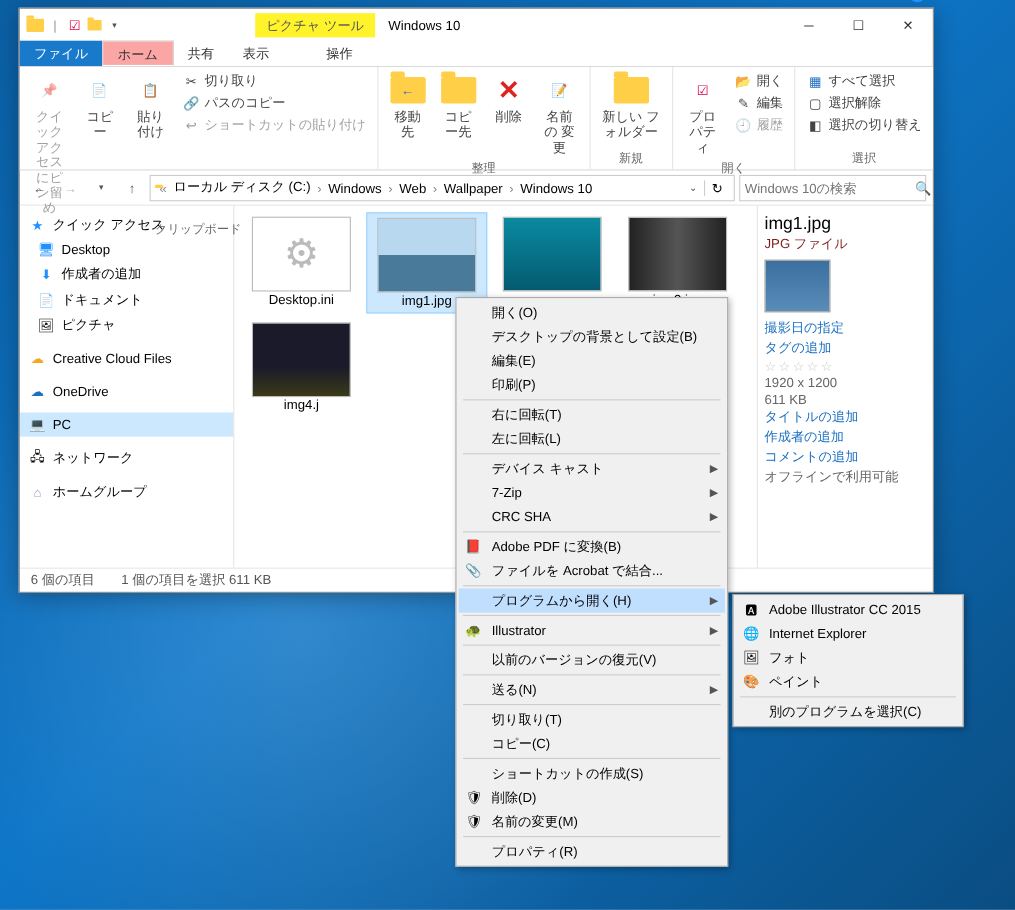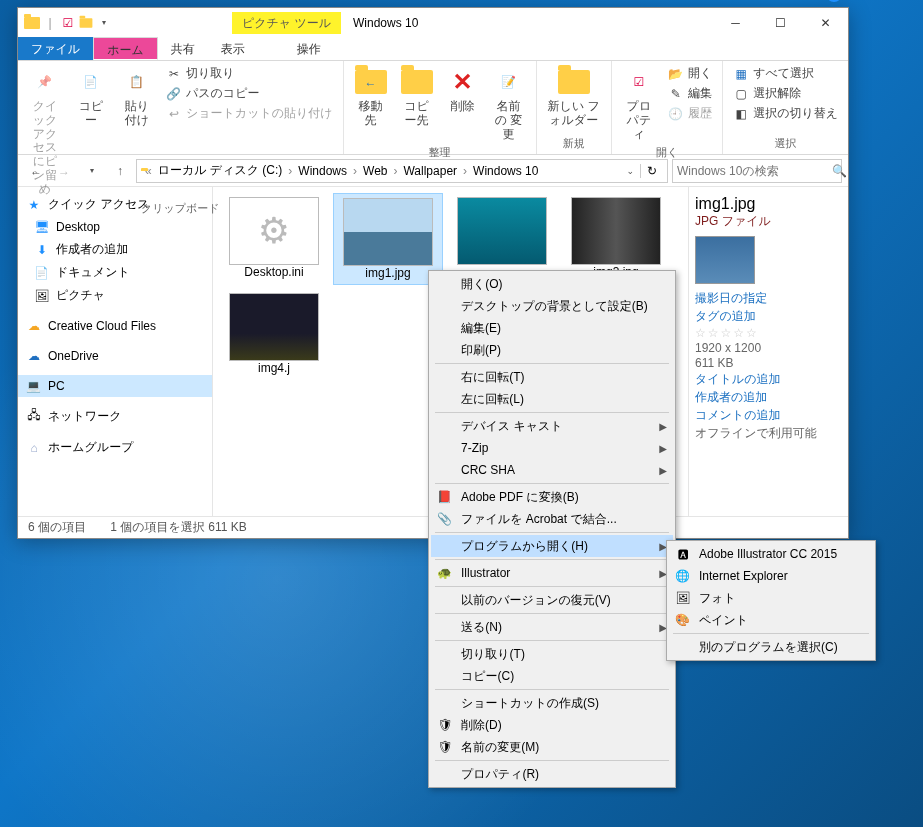--- a/index.html
+++ b/index.html
@@ -10,21 +10,21 @@
   .qat { display:flex; align-items:center; gap:2px; padding-left:6px; }
   .qat-icon { width:16px; height:16px; display:inline-flex; align-items:center; justify-content:center; }
   .titlebar .title-group { display:flex; align-items:flex-end; gap:4px; margin-left:120px; }
   .contextual-tab { background:#fff32b; color:#555; padding:3px 10px 2px; font-size:12px;text-align:right; }
   .window-title { color:#000; padding:4px 8px; }
   .window-btns { margin-left:auto; display:flex; }
   .winbtn { width:45px; height:29px; display:flex; align-items:center; justify-content:center; color:#333; }
   .tabstrip { height:24px; display:flex; border-bottom:1px solid #d9d9d9; }
   .tab { padding:4px 13px; color:#333; }
   .tab.file { background:#1979ca; color:#fff; }
-  .tab.active { border:1px solid #d9d9d9; border-bottom-color:#fff; background:#ec4899; }
+  .tab.active { border:1px solid #d9d9d9; border-bottom-color:#fff; background:#fca5a5; }
   .ribbon { height:94px; background:#fff; border-bottom:1px solid #d9d9d9; display:flex; position:relative; }
   .ribbon-help { position:absolute; right:6px; top:-22px; display:flex; align-items:center; gap:4px; color:#333; }
   .rgroup { display:flex; flex-direction:column; border-right:1px solid #e5e5e5; padding:3px 6px 0; }
   .rgroup-body { display:flex; gap:4px; flex:1; }
   .rgroup-label { text-align:center; color:#666; font-size:11px; padding:2px 0 3px; }
   .bigbtn { display:flex; flex-direction:column; align-items:center; gap:2px; padding:2px 4px; color:#444; min-width:42px; }
   .bigbtn .ic { width:32px; height:32px; display:flex; align-items:center; justify-content:center; }
   .bigbtn span.lab { text-align:center; line-height:1.15; font-size:12px; }
   .smallbtns { display:flex; flex-direction:column; gap:1px; }
   .smallbtn { display:flex; align-items:center; gap:4px; padding:1px 4px; color:#444; white-space:nowrap; }
@@ -343,21 +343,21 @@
       </div>
     </div>
   </div>
 
   <div class="status">
     <span>6 個の項目</span>
     <span>1 個の項目を選択 611 KB</span>
   </div>
 </div>
 
-<div class="ctxmenu" id="ctx-main" style="left:428px; top:270px; width:248px;">
+<div class="ctxmenu" id="ctx-main" style="left:414px; top:270px; width:248px;">
     <div class="row">
       <span>開く(O)</span>
     </div>
     <div class="row">
       <span>デスクトップの背景として設定(B)</span>
     </div>
     <div class="row">
       <span>編集(E)</span>
     </div>
     <div class="row">

